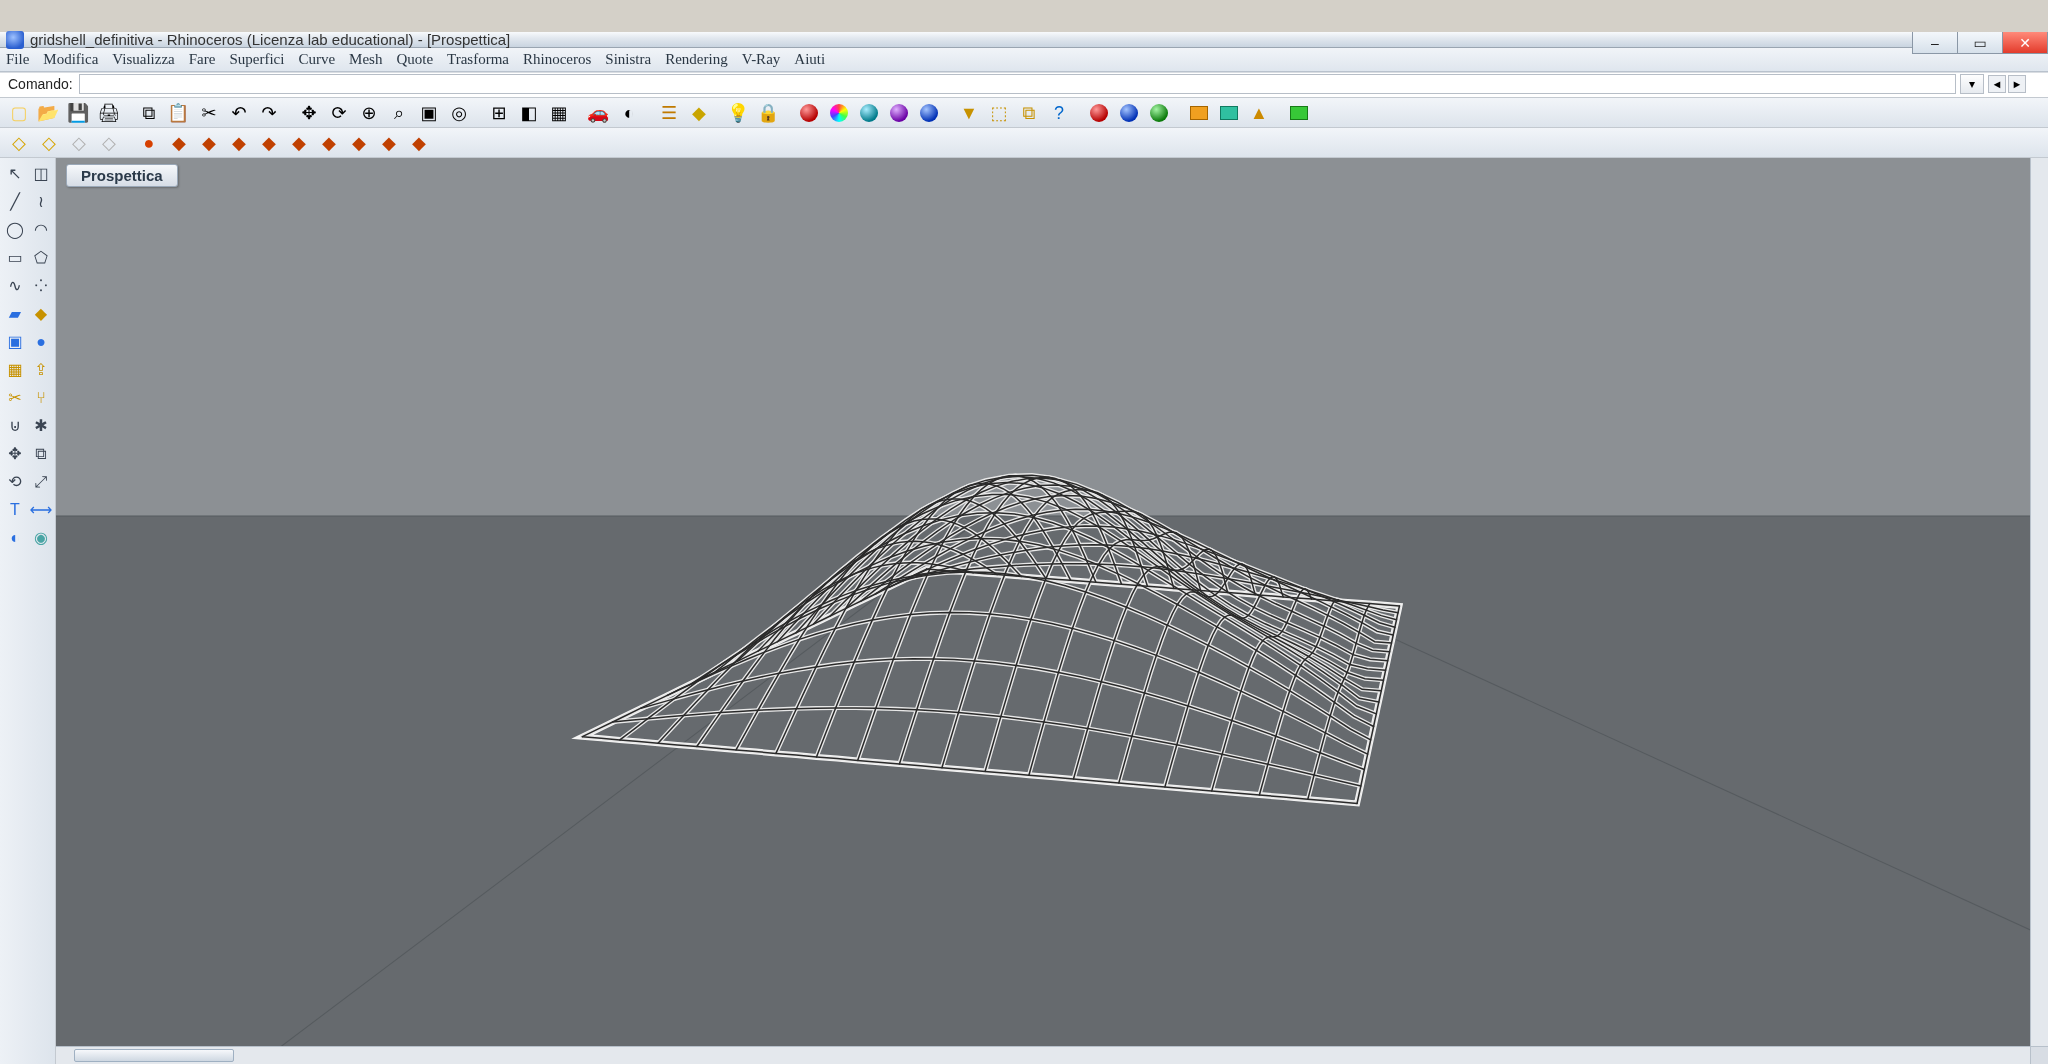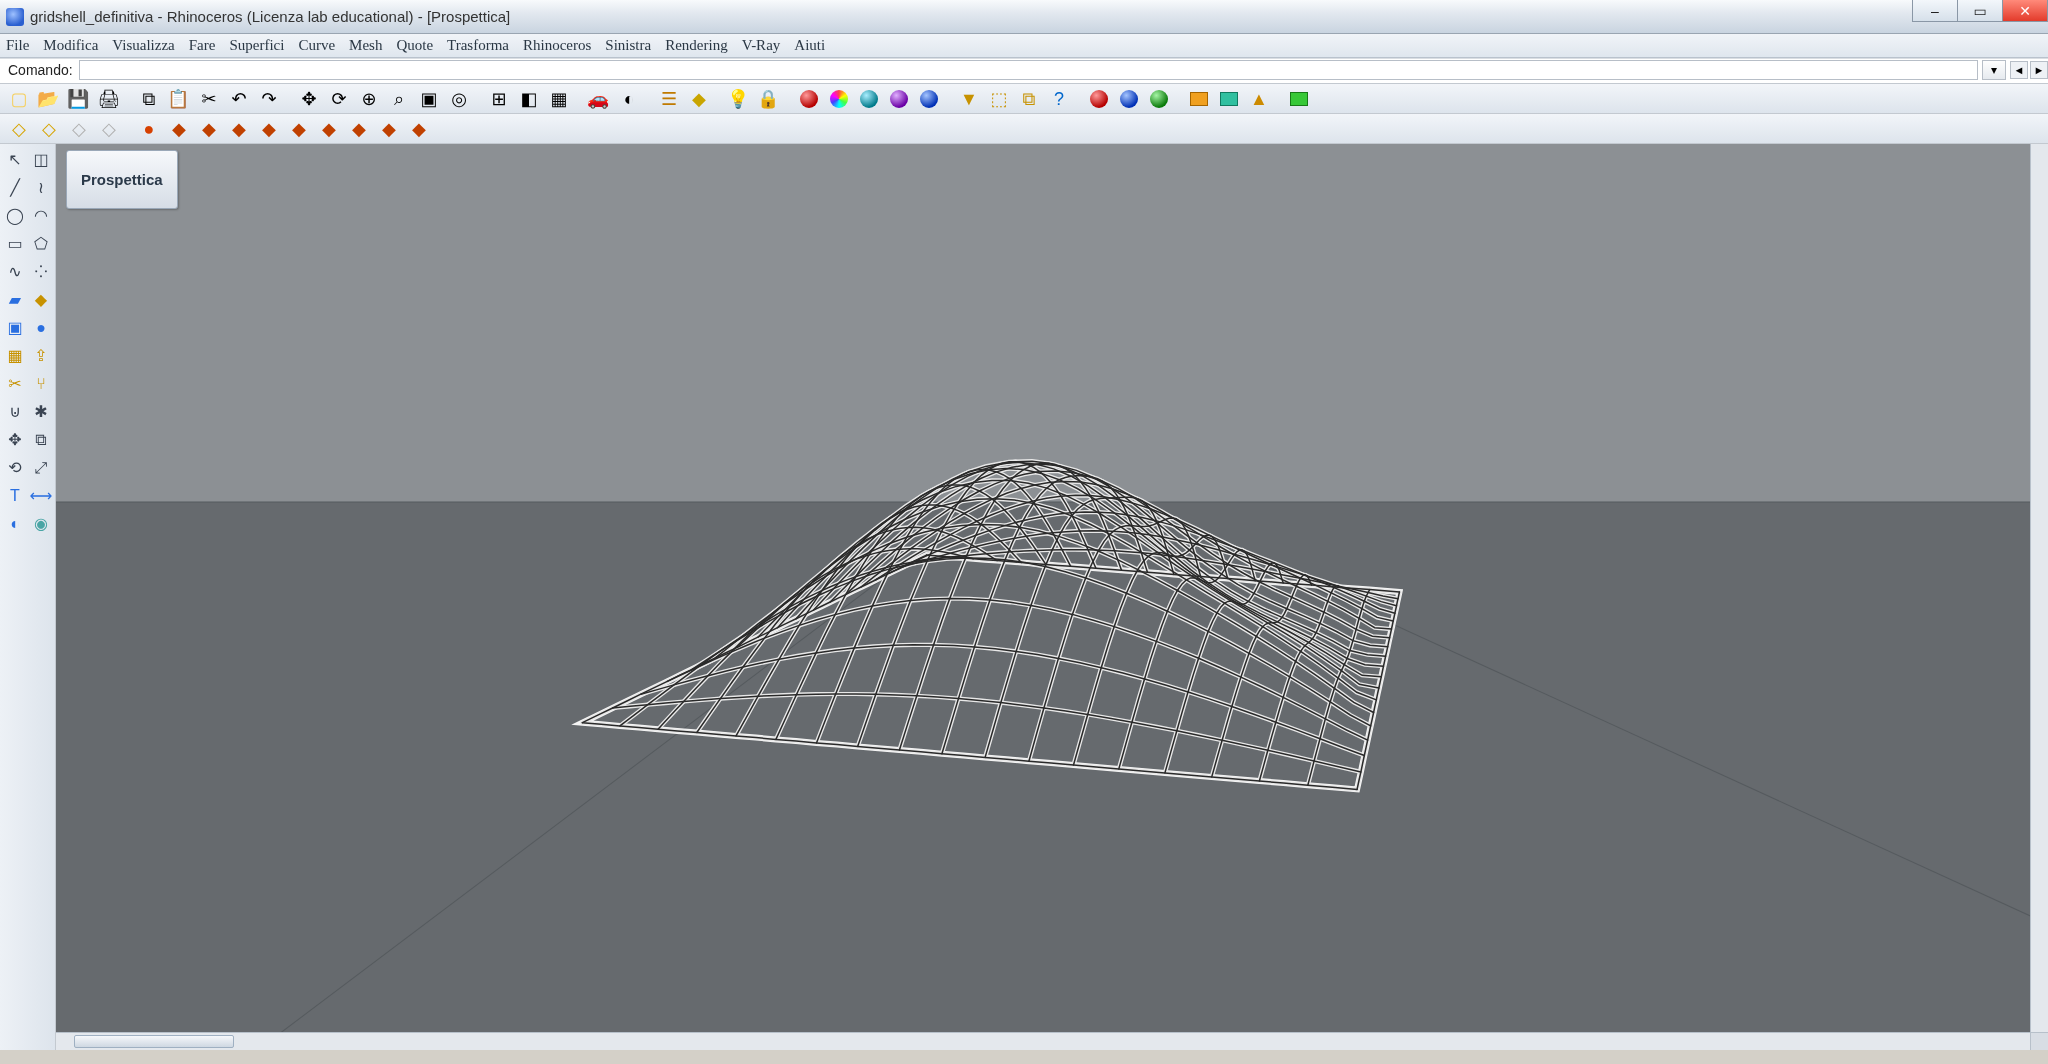--- a/index.html
+++ b/index.html
@@ -1,22 +1,23 @@
 <!DOCTYPE html>
 <html><head>
 <meta charset="utf-8">
 <style>
   * { box-sizing: border-box; margin: 0; padding: 0; }
   html, body { width: 2048px; height: 1064px; font-family: "Segoe UI", Tahoma, sans-serif; font-size: 15px; background: #d4d0c8; overflow: hidden; }
   
   .titlebar {
-    height: 34px; width: 100%;
+    height: 16px; width: 100%;
     background: linear-gradient(to bottom, #f8fafc 0%, #e2e8ef 40%, #c9d4e0 100%);
     display: flex; align-items: center; padding-left: 6px; color: #333;
     border-bottom: 1px solid #9aa5b1;
+    margin-top: 32px;
   }
   .titlebar .app-icon {
     width: 18px; height: 18px; margin-right: 6px;
     background: radial-gradient(circle at 40% 35%, #9ec1ff 0%, #2a5fd0 70%);
     border-radius: 3px;
   }
   .titlebar .title-text { flex: 0 0 auto; font-size: 15px; }
   .titlebar .spacer { flex: 1; }
   .win-btns { display: flex; height: 100%; }
   .win-btn {
@@ -41,21 +42,21 @@
     background:#fff;
     border-top:1px solid #d9dde2;
     border-bottom:1px solid #c3c9d0;
   }
   .cmd-hint {
     padding: 2px 8px 0 8px; font-size: 14px; color:#2b2b2b;
     display:flex; align-items:center;
   }
   .cmd-opts { color:#555; }
   .cmd-row {
-    display:flex; align-items:center; padding: 1px 0 3px 8px;
+    display:flex; align-items:center; padding: 1px 22px 3px 8px;
   }
   .cmd-label { font-size:14px; color:#222; margin-right:6px; }
   .cmd-input {
     flex:1; height:20px; border:1px solid #b7bec7; background:#fff;
     font-size:14px; padding:0 4px;
   }
   .cmd-end { width:24px; height:20px; border:1px solid #b7bec7; margin-left:4px;
     background:linear-gradient(#fefefe,#e6eaef); text-align:center; font-size:12px; line-height:18px;}
   .cmd-arrows { display:flex; gap:2px; margin-left:4px;}
   .cmd-arrows .arr{ width:18px; height:18px; border:1px solid #b7bec7; background:#eef1f5;
@@ -98,21 +99,21 @@
     gap:2px; padding:4px 3px; align-content:start;
   }
   .left-tools .tool-btn { width:24px; height:24px; }
   .lt { font-size:16px; }
   
   .viewport { flex:1; position:relative; background:#6f7377; }
   .view-label {
     position:absolute; top:6px; left:10px;
     background:linear-gradient(#f6f8fb,#d6dde6);
     border:1px solid #9aa8b8; border-radius:3px;
-    padding:20px 14px; font-size:15px; font-weight:600; color:#2b3a4a;
+    padding:2px 14px; font-size:15px; font-weight:600; color:#2b3a4a;
     box-shadow:1px 1px 2px rgba(0,0,0,.25);
   }
   .viewport svg { width:100%; height:100%; display:block;}
   
   .h-scroll {
     position:absolute; left:0; right:18px; bottom:0; height:18px;
     background:#e4e8ed; border-top:1px solid #b7c0ca;
   }
   .h-scroll .thumb{ position:absolute; left:18px; width:160px; top:2px; bottom:2px;
     background:linear-gradient(#f6f8fb,#cfd8e2); border:1px solid #9fb0c2; border-radius:2px;}

